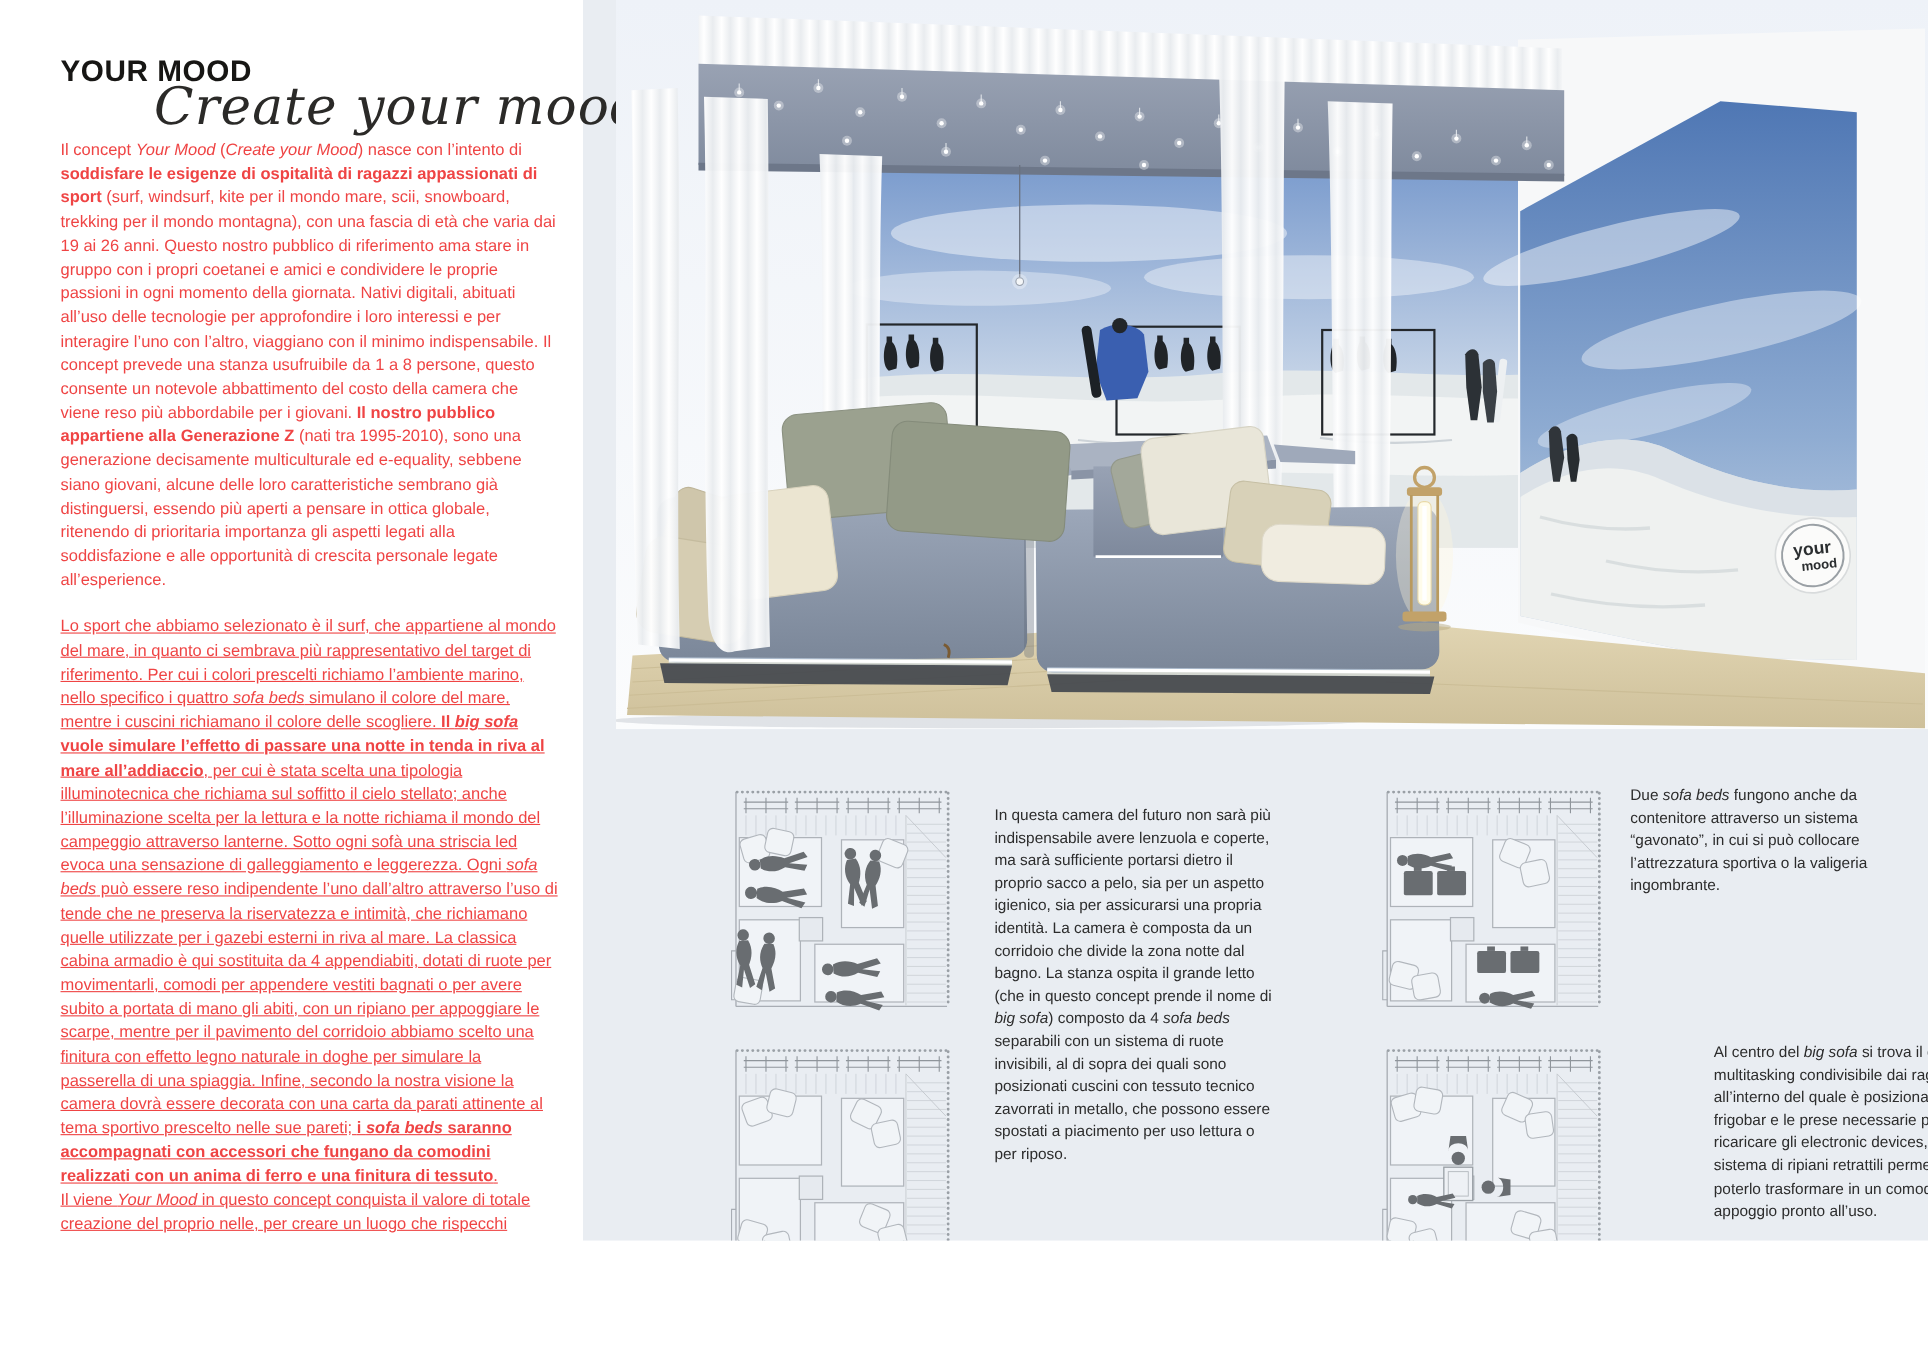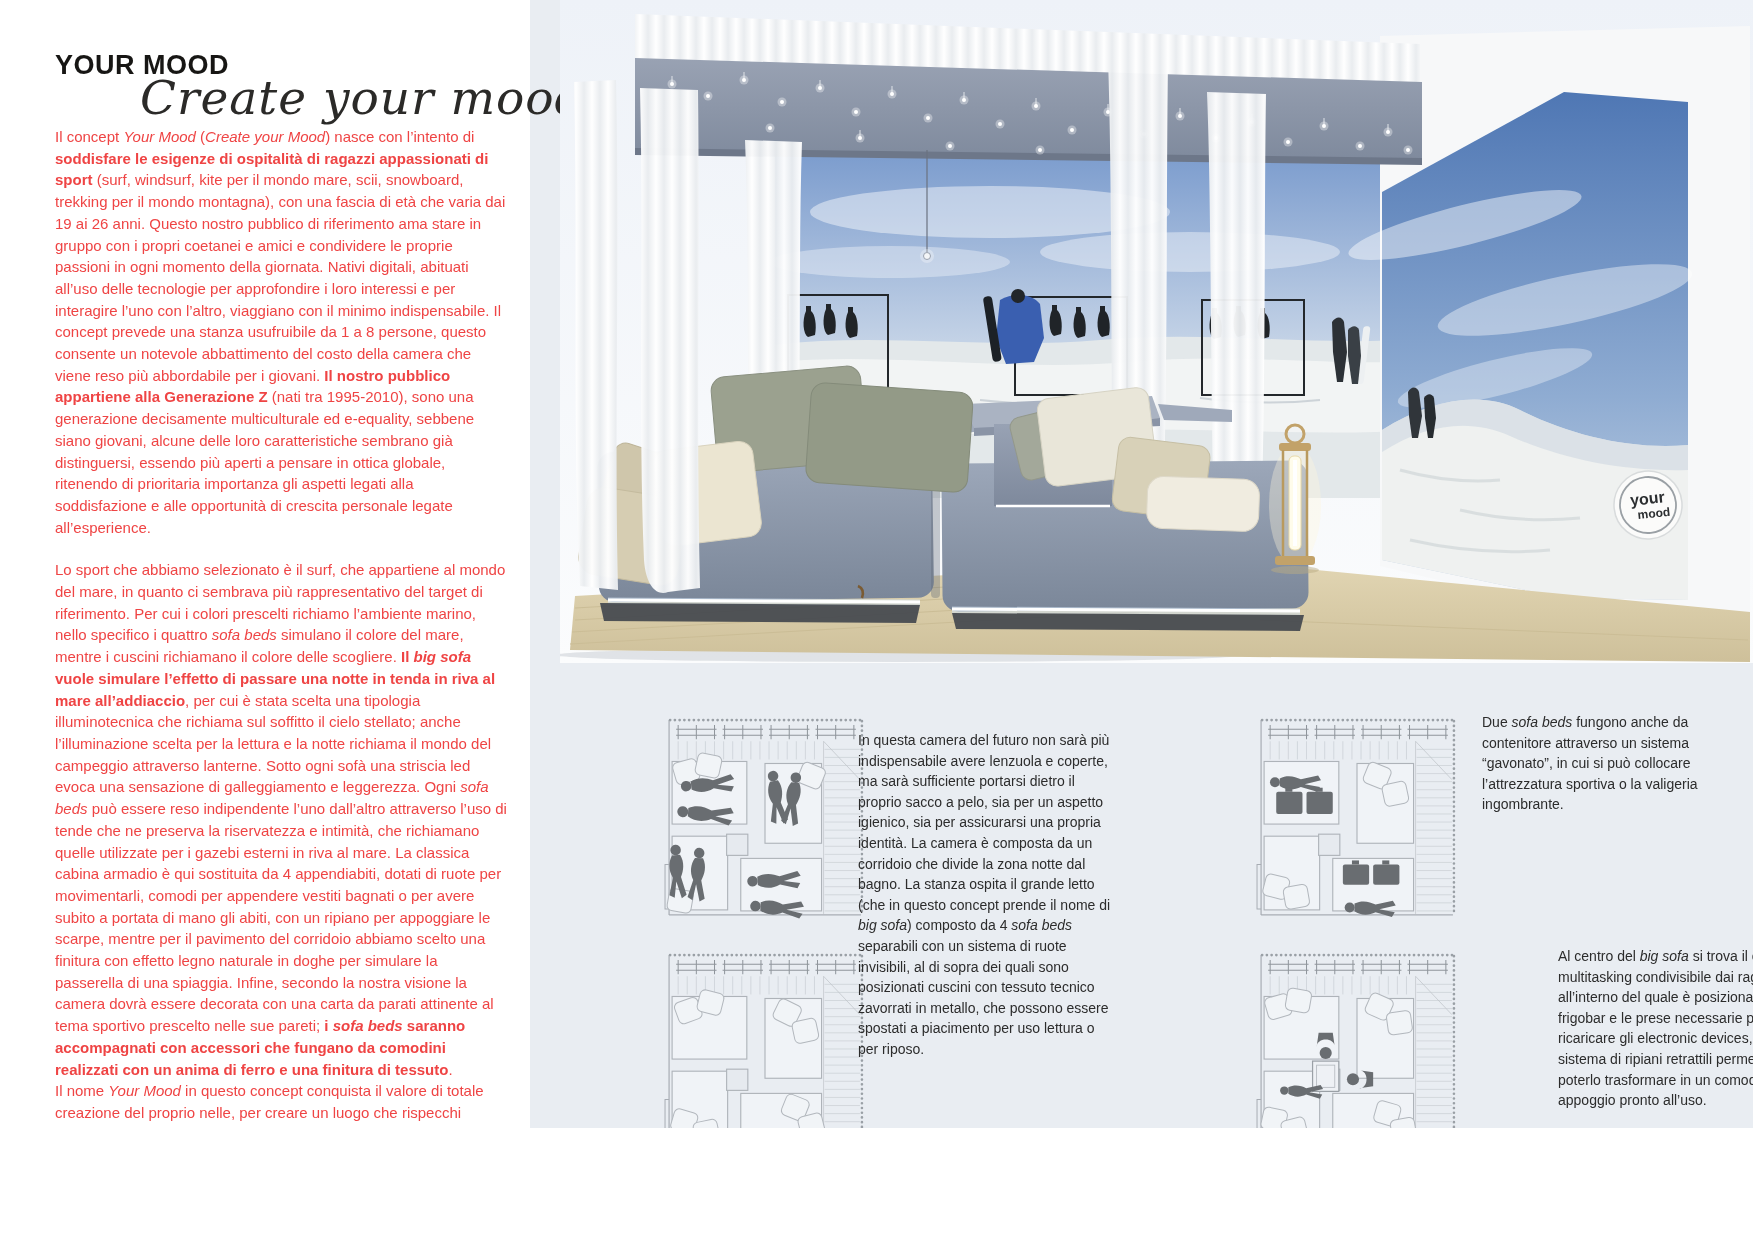--- a/index.html
+++ b/index.html
@@ -10,23 +10,23 @@
   *{box-sizing:border-box;}
   html,body{margin:0;padding:0;background:#ffffff;}
   .page{position:relative;width:1753px;height:1128px;background:#ffffff;overflow:hidden;
         font-family:"Liberation Sans", sans-serif;color:var(--text);}
   .blue-panel{position:absolute;left:530px;top:0;width:1223px;height:1240px;background:var(--panel);}
   .kicker{position:absolute;left:55px;top:50px;font-size:27px;font-weight:800;letter-spacing:0.5px;color:var(--title);}
   .script-title{position:absolute;left:140px;top:70px;font-size:47px;font-style:italic;
         font-family:"DejaVu Serif", cursive;color:#2b2a28;letter-spacing:1px;}
   .article{position:absolute;left:55px;top:126px;width:452px;font-size:15px;line-height:21.7px;color:#ef4444;}
   .article p{margin:0 0 21px 0;}
-  .article p.cont{margin:0;}
+  .article p.cont{margin:0;text-decoration:underline;}
   .col{position:absolute;font-size:14px;line-height:20.6px;color:#2c2c2c;}
-  .col-mid{left:858px;top:730px;width:256px;}
+  .col-mid{left:904px;top:730px;width:256px;}
   .col-rtop{left:1482px;top:712px;width:262px;}
   .col-rbot{left:1558px;top:946px;width:262px;}
   .b{font-weight:700;}
   .i{font-style:italic;}
   .render{position:absolute;left:560px;top:0;width:1193px;height:663px;}
   .plan{position:absolute;width:202px;height:207px;}
   .plan-1{left:664px;top:713px;}
   .plan-2{left:664px;top:948px;}
   .plan-3{left:1256px;top:713px;}
   .plan-4{left:1256px;top:948px;}
@@ -36,21 +36,21 @@
 
 <div class="page">
   <div class="blue-panel"></div>
 
   <div class="kicker">YOUR MOOD</div>
   <div class="script-title">Create your mood</div>
 
   <div class="article">
     <p><span>Il concept </span><span class="i">Your Mood</span><span> (</span><span class="i">Create your Mood</span><span>) nasce con l’intento di </span><span class="b">soddisfare le esigenze di ospitalità di ragazzi appassionati di sport</span><span> (surf, windsurf, kite per il mondo mare, scii, snowboard, trekking per il mondo montagna), con una fascia di età che varia dai 19 ai 26 anni. Questo nostro pubblico di riferimento ama stare in gruppo con i propri coetanei e amici e condividere le proprie passioni in ogni momento della giornata. Nativi digitali, abituati all’uso delle tecnologie per approfondire i loro interessi e per interagire l’uno con l’altro, viaggiano con il minimo indispensabile. Il concept prevede una stanza usufruibile da 1 a 8 persone, questo consente un notevole abbattimento del costo della camera che viene reso più abbordabile per i giovani. </span><span class="b">Il nostro pubblico appartiene alla Generazione Z</span><span> (nati tra 1995-2010), sono una generazione decisamente multiculturale ed e-equality, sebbene siano giovani, alcune delle loro caratteristiche sembrano già distinguersi, essendo più aperti a pensare in ottica globale, ritenendo di prioritaria importanza gli aspetti legati alla soddisfazione e alle opportunità di crescita personale legate all’esperience.</span></p>
     <p class="cont"><span>Lo sport che abbiamo selezionato è il surf, che appartiene al mondo del mare, in quanto ci sembrava più rappresentativo del target di riferimento. Per cui i colori prescelti richiamo l’ambiente marino, nello specifico i quattro </span><span class="i">sofa beds</span><span> simulano il colore del mare, mentre i cuscini richiamano il colore delle scogliere. </span><span class="b">Il </span><span class="b i">big sofa</span><span class="b"> vuole simulare l’effetto di passare una notte in tenda in riva al mare all’addiaccio</span><span>, per cui è stata scelta una tipologia illuminotecnica che richiama sul soffitto il cielo stellato; anche l’illuminazione scelta per la lettura e la notte richiama il mondo del campeggio attraverso lanterne. Sotto ogni sofà una striscia led evoca una sensazione di galleggiamento e leggerezza. Ogni </span><span class="i">sofa beds</span><span> può essere reso indipendente l’uno dall’altro attraverso l’uso di tende che ne preserva la riservatezza e intimità, che richiamano quelle utilizzate per i gazebi esterni in riva al mare. La classica cabina armadio è qui sostituita da 4 appendiabiti, dotati di ruote per movimentarli, comodi per appendere vestiti bagnati o per avere subito a portata di mano gli abiti, con un ripiano per appoggiare le scarpe, mentre per il pavimento del corridoio abbiamo scelto una finitura con effetto legno naturale in doghe per simulare la passerella di una spiaggia. Infine, secondo la nostra visione la camera dovrà essere decorata con una carta da parati attinente al tema sportivo prescelto nelle sue pareti; </span><span class="b">i </span><span class="b i">sofa beds</span><span class="b"> saranno accompagnati con accessori che fungano da comodini realizzati con un anima di ferro e una finitura di tessuto</span><span>.</span></p>
-    <p class="cont"><span>Il nome </span><span class="i">Your Mood</span><span> in questo concept conquista il valore di totale creazione del proprio nelle, per creare un luogo che rispecchi l’umore appassionato di chi ama uno sport.</span></p>
+    <p class="cont"><span>Il viene </span><span class="i">Your Mood</span><span> in questo concept conquista il valore di totale creazione del proprio nelle, per creare un luogo che rispecchi l’umore appassionato di chi ama uno sport.</span></p>
   </div>
 
   <svg class="render" viewBox="0 0 1193 663" width="1193" height="663">
     <defs>
       <linearGradient id="bgG" x1="0" y1="0" x2="0" y2="1">
         <stop offset="0" stop-color="#eef2f8"></stop>
           <stop offset="1" stop-color="#fbfcfd"></stop>
       </linearGradient>
       <linearGradient id="backSky" x1="0" y1="0" x2="0" y2="1">
         <stop offset="0" stop-color="#7a9bcd"></stop>

